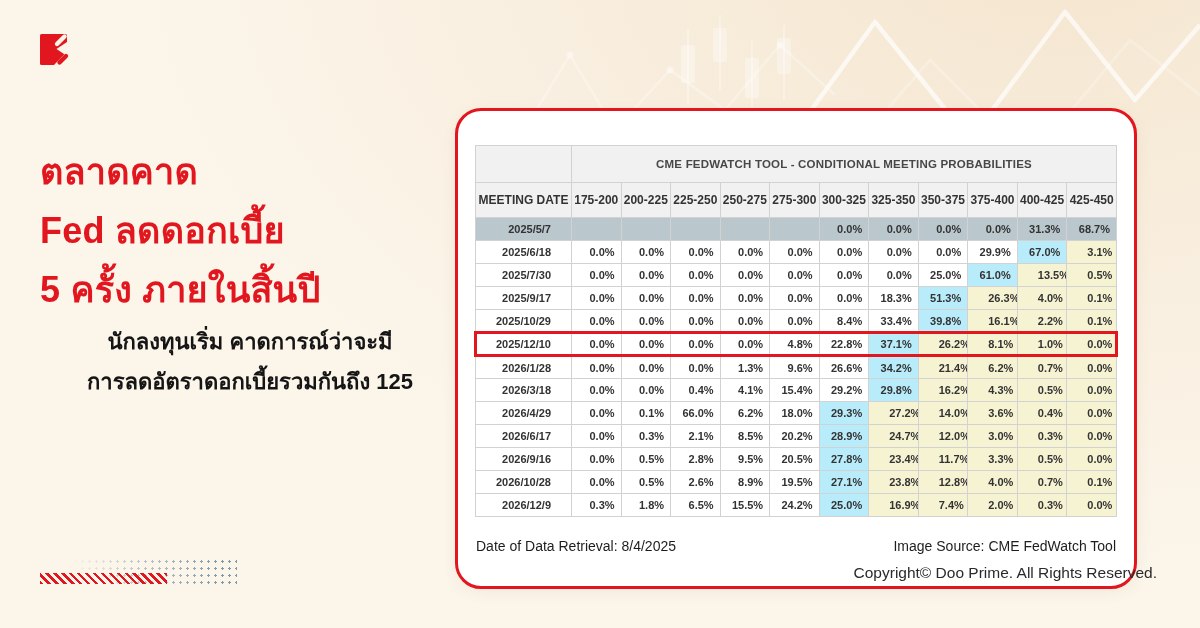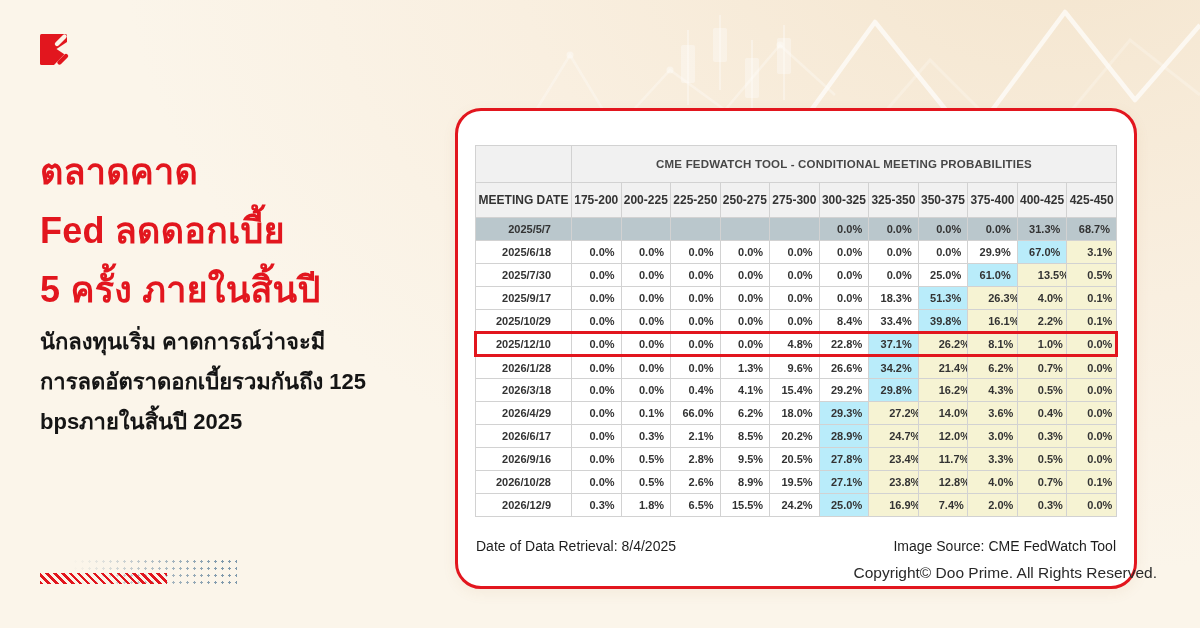--- a/index.html
+++ b/index.html
@@ -26,21 +26,21 @@
   
   .logo{position:absolute;left:40px;top:33px;width:32px;height:34px;}
   
   .headline{
     position:absolute;left:40px;top:142px;width:420px;
     color:var(--red);font-weight:800;font-size:36px;line-height:59px;
     letter-spacing:.2px;
   }
   .subtext{
     position:absolute;left:40px;top:322px;width:420px;
-    color:#151515;font-weight:700;font-size:22px;line-height:40px;
+    color:#151515;font-weight:700;font-size:22px;line-height:40px;text-align:center;
   }
   
   .card{
     position:absolute;left:455px;top:66px;width:682px;height:481px;
     background:#fff;border:3px solid var(--red);border-radius:26px;
     padding:34px 16px 0 16px;
     box-shadow:0 4px 14px rgba(160,120,70,.08);
     margin-top:42px;
   }
   table.prob{
@@ -132,21 +132,20 @@
 
   <div class="headline">
     <div>ตลาดคาด</div>
     <div>Fed ลดดอกเบี้ย</div>
     <div>5 ครั้ง ภายในสิ้นปี</div>
   </div>
 
   <div class="subtext">
     <div>นักลงทุนเริ่ม คาดการณ์ว่าจะมี</div>
     <div>การลดอัตราดอกเบี้ยรวมกันถึง 125</div>
-    <div>bpsภายในสิ้นปี 2025</div>
   </div>
 
   <div class="card">
     <table class="prob">
       <colgroup>
           <col class="datecol">
           <col span="11">
         </colgroup>
       <thead>
         <tr>

